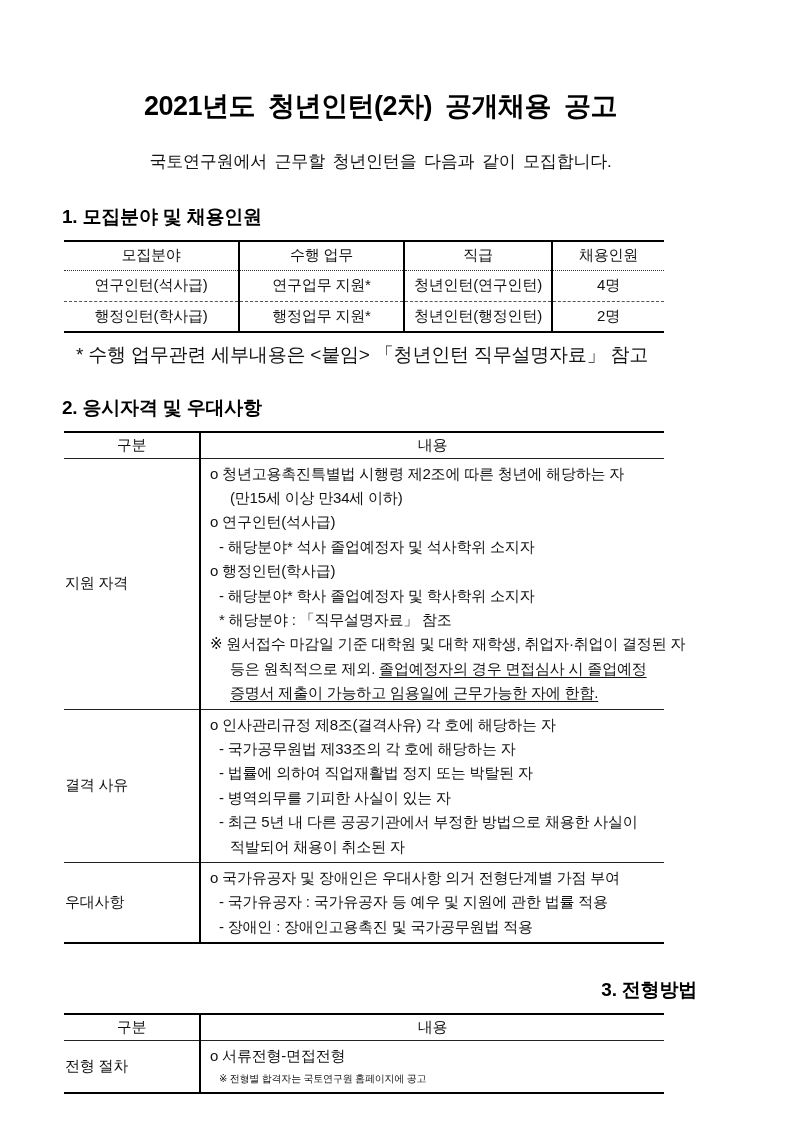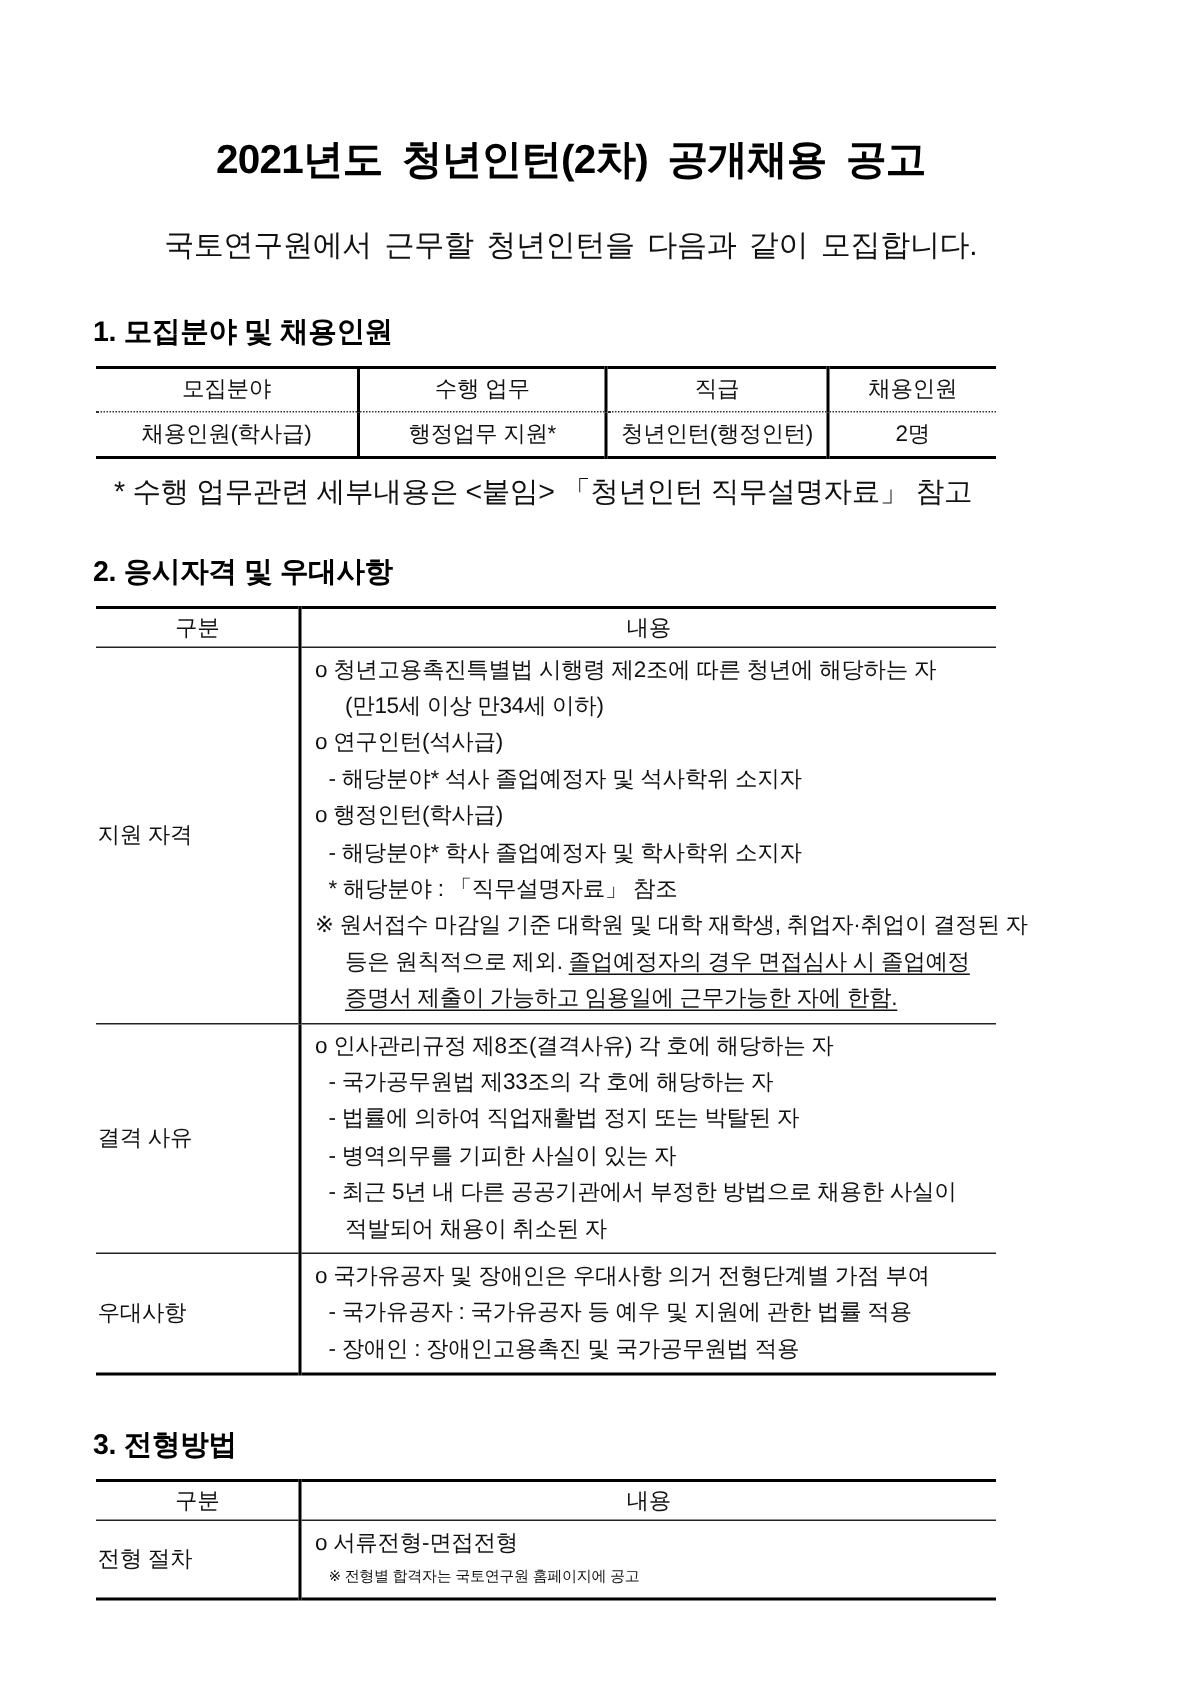--- a/index.html
+++ b/index.html
@@ -15,30 +15,30 @@
 
   .doc-title {
     margin: 88px 0 0 0;
     font-size: 27px; font-weight: 800;
     text-align: center; color:#000;
     letter-spacing: -0.5px;
     word-spacing: 6px;
   }
   .doc-subtitle {
     margin: 26px 0 0 0;
-    font-size: 20px; text-align: center; color:#111;
+    font-size: 17px; text-align: center; color:#111;
     word-spacing: 3px;
   }
   .sec-heading {
     font-size: 19px; font-weight: 800; color:#000;
     margin: 0 0 0 -2px;
   }
   .sec-heading.s1 { margin-top: 31px; }
   .sec-heading.s2 { margin-top: 27px; }
-  .sec-heading.s3 { margin-top: 33px; }
+  .sec-heading.s3 { margin-top: 33px; text-align: right; }
 
   table { border-collapse: collapse; table-layout: fixed; width: 600px; margin-top: 10px; }
   table { border-top: 2px solid #000; border-bottom: 2px solid #000; }
   th, td { font-size: 15px; color:#111; font-weight: normal; }
 
   
   .t1 th { height: 29px; text-align: center; vertical-align: middle; border-bottom: 1px dotted #333; }
   .t1 td { height: 31px; text-align: center; vertical-align: middle; }
   .t1 th + th, .t1 td + td { border-left: 2px solid #000; }
   .t1 tbody tr + tr td { border-top: 1px dashed #555; }
@@ -81,21 +81,27 @@
       <thead>
         <tr>
           <th>모집분야</th>
           <th>수행 업무</th>
           <th>직급</th>
           <th>채용인원</th>
         </tr>
       </thead>
       <tbody>
         <tr>
-          <td>채용인원(학사급)</td>
+          <td>연구인턴(석사급)</td>
+          <td>연구업무 지원*</td>
+          <td>청년인턴(연구인턴)</td>
+          <td>4명</td>
+        </tr>
+        <tr>
+          <td>행정인턴(학사급)</td>
           <td>행정업무 지원*</td>
           <td>청년인턴(행정인턴)</td>
           <td>2명</td>
         </tr>
       </tbody>
     </table>
   <p class="footnote">* 수행 업무관련 세부내용은 &lt;붙임&gt; 「청년인턴 직무설명자료」 참고</p>
 
   <h2 class="sec-heading s2">2. 응시자격 및 우대사항</h2>
   <table class="t2">

